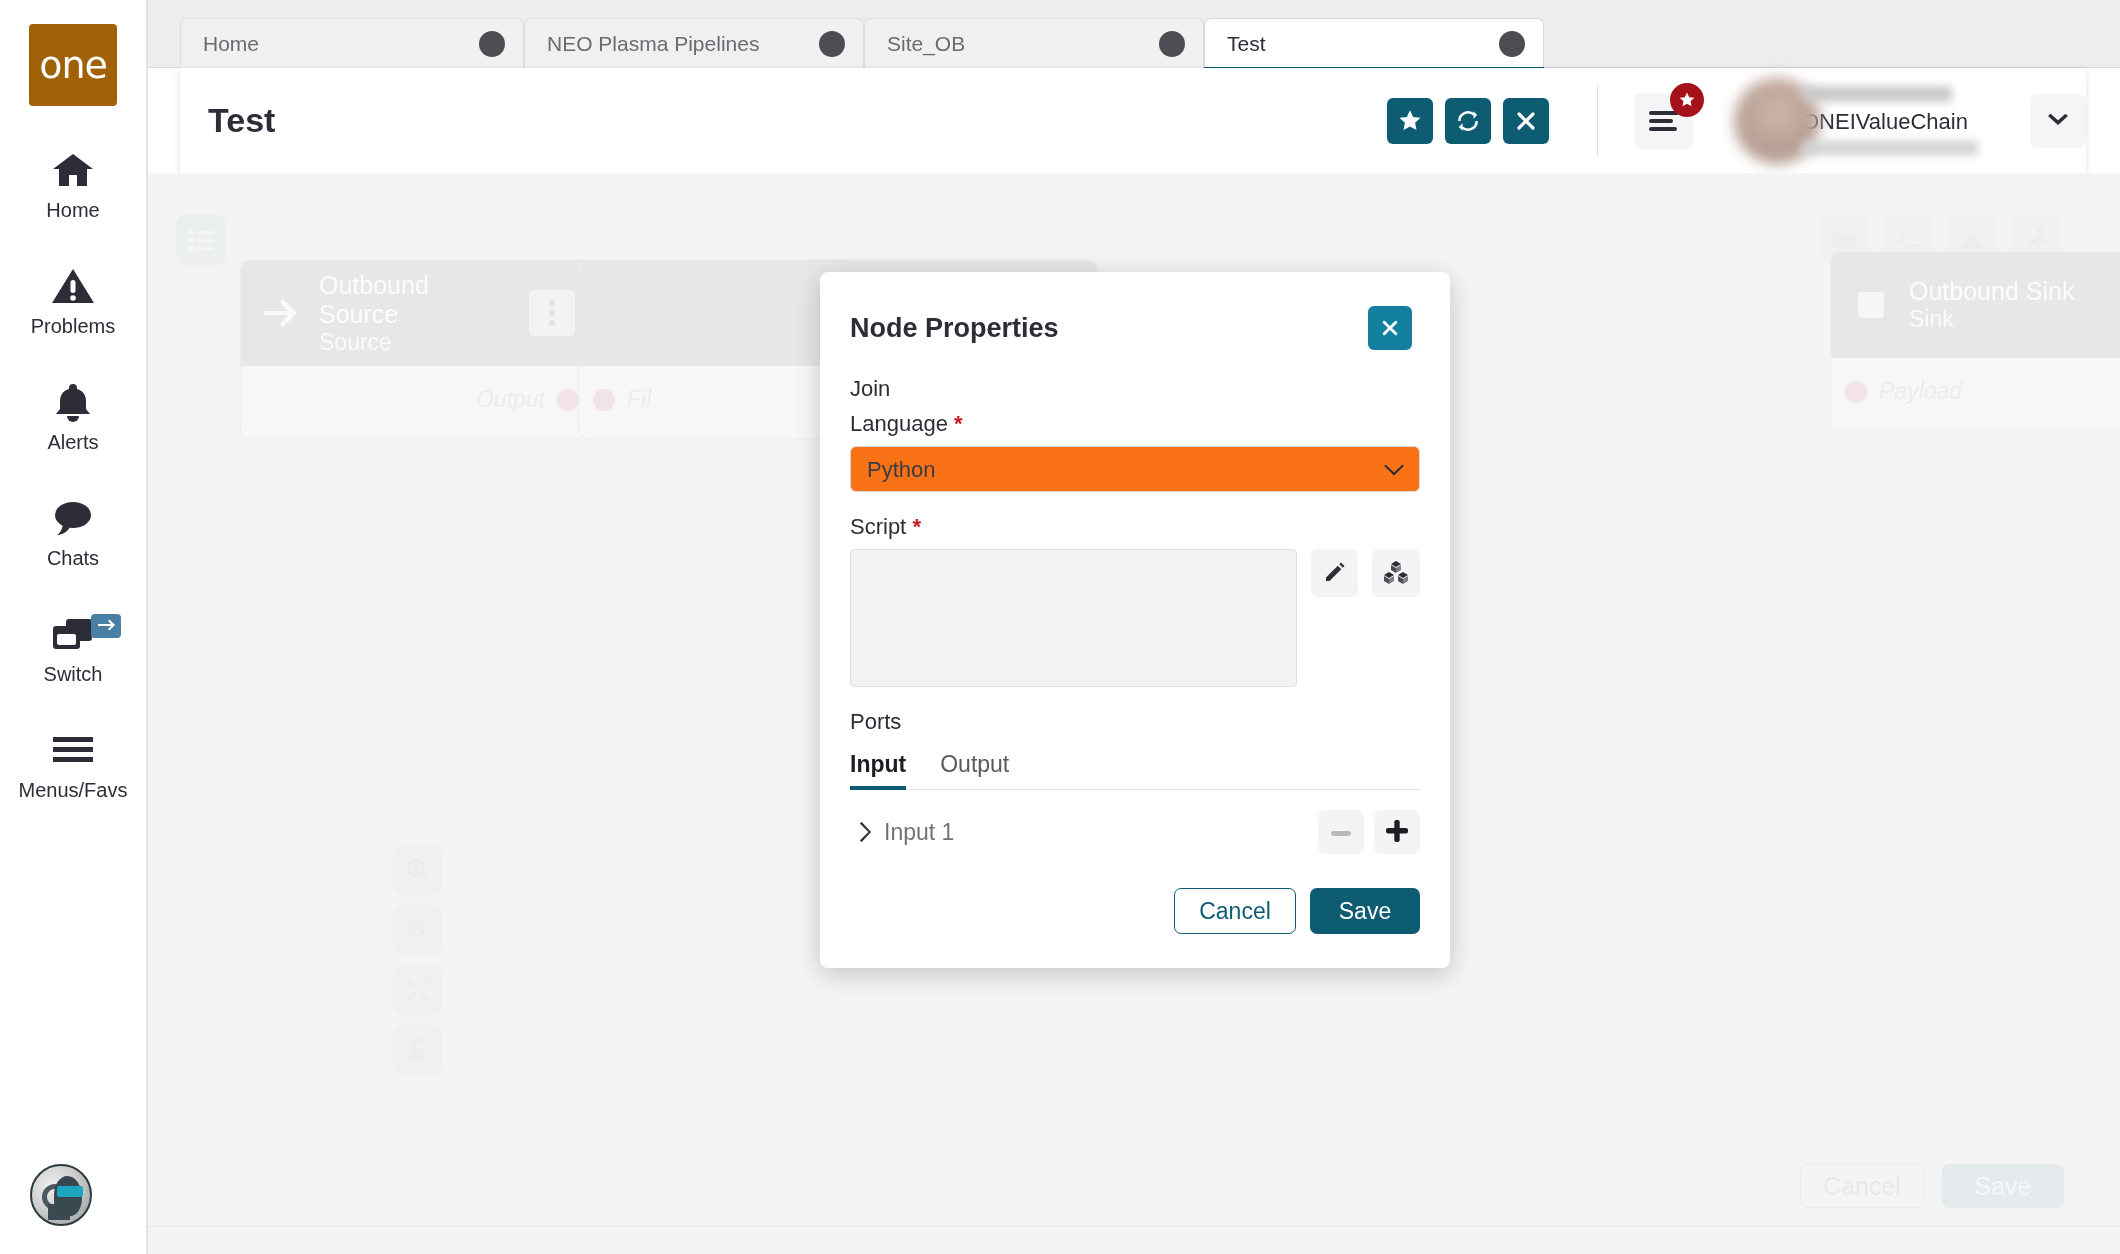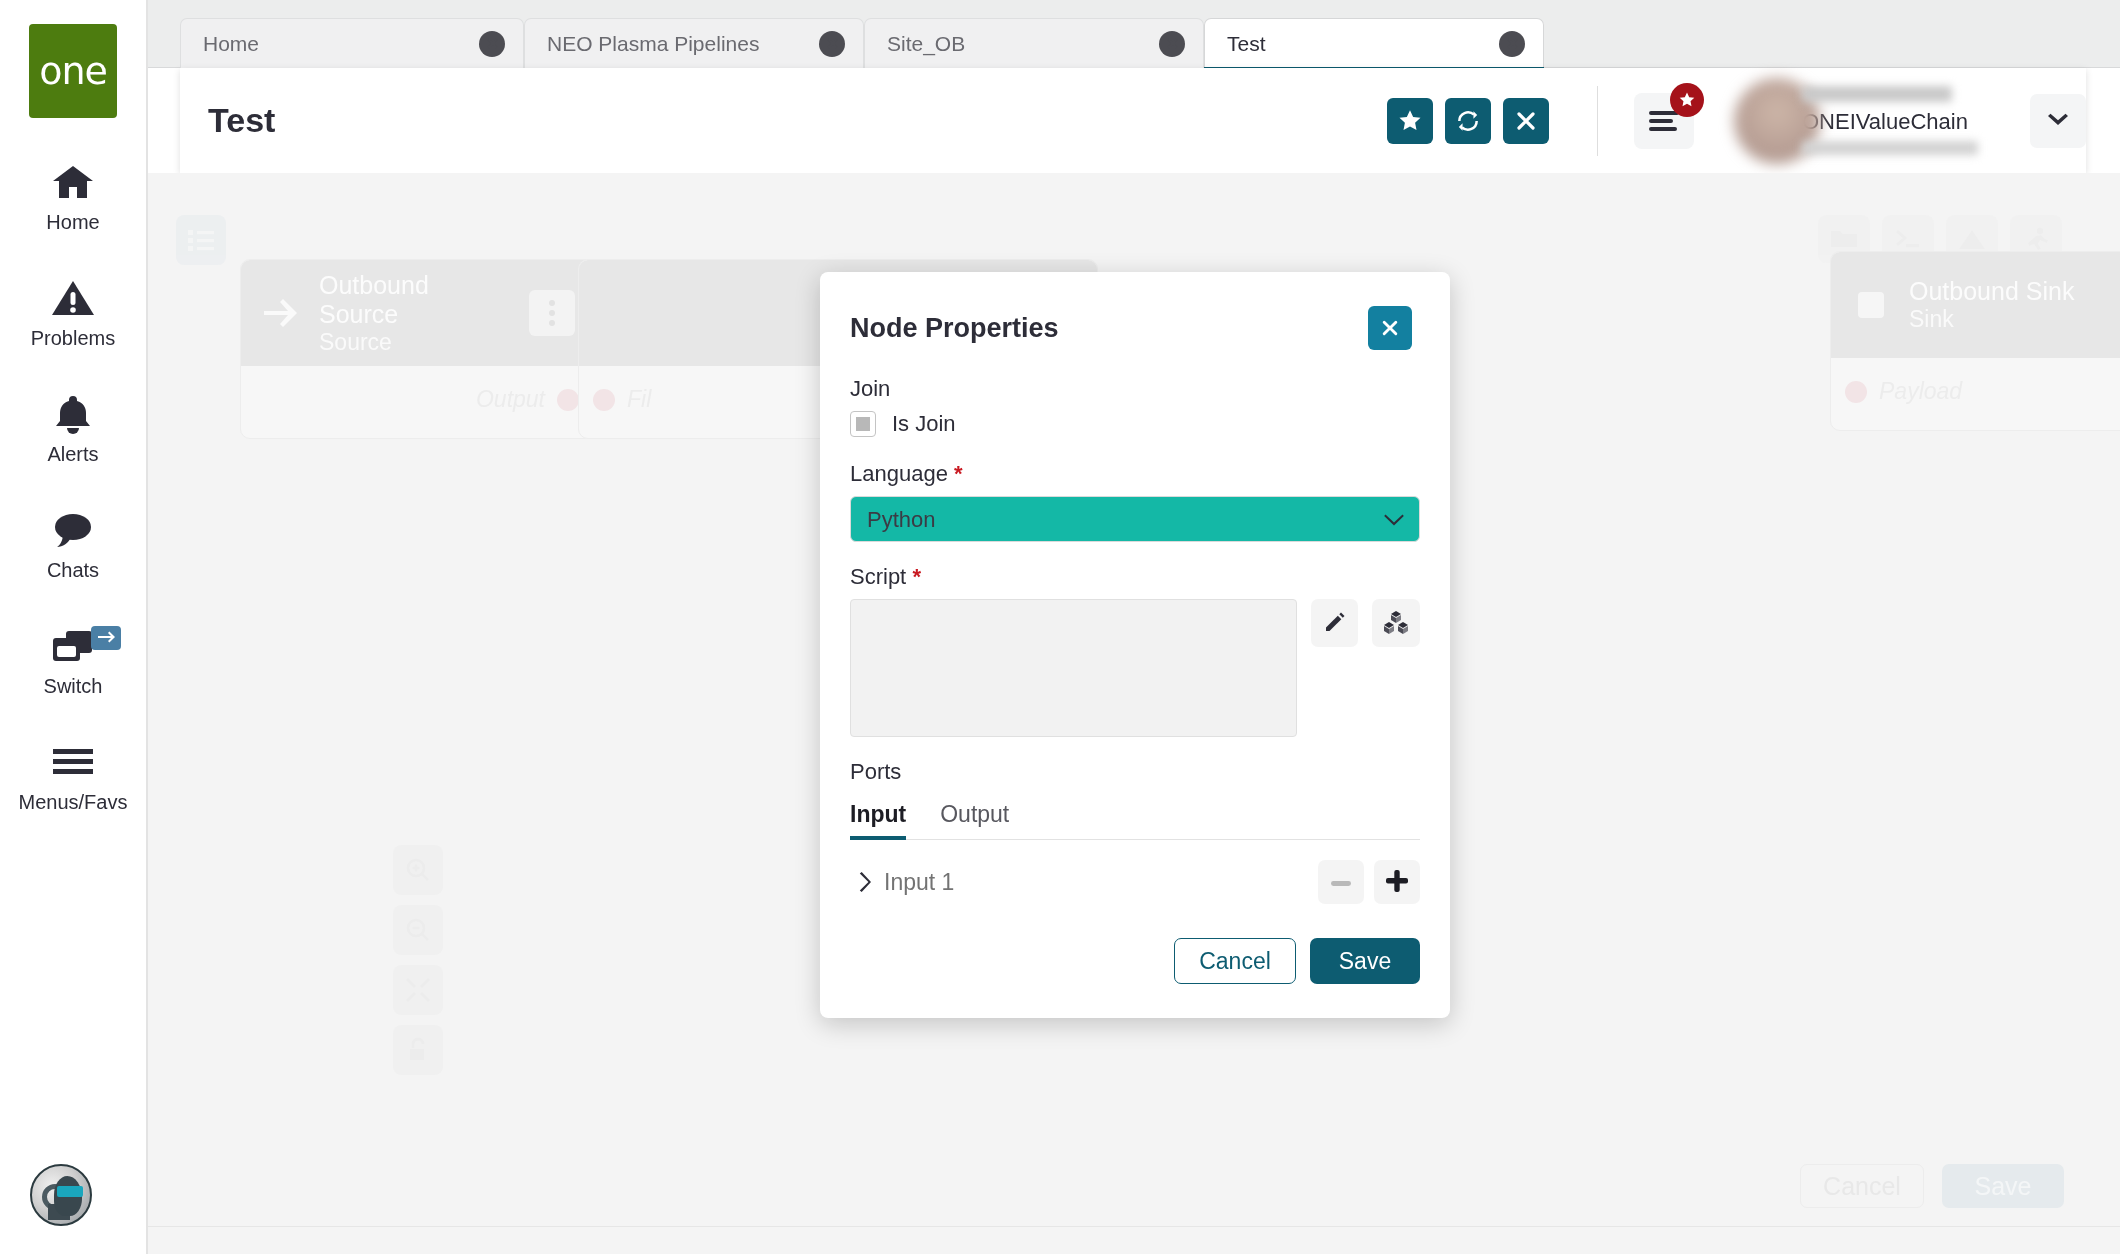--- a/index.html
+++ b/index.html
@@ -11,21 +11,21 @@
   }
   .app { position: relative; width: 2120px; height: 1254px; background:#fff; }
 
   
   .rail {
     position: absolute; left: 0; top: 0; width: 148px; height: 1254px;
     background: #ffffff; border-right: 2px solid #e3e3e3;
     display: flex; flex-direction: column; align-items: center;
   }
   .logo {
-    width: 88px; height: 94px; margin-top: 24px; background: #4d7c0f;
+    width: 88px; height: 82px; margin-top: 24px; background: #a16207;
     border-radius: 4px; display: flex; align-items: center; justify-content: center;
   }
   .logo-text {
     color: #fff; font-size: 38px; letter-spacing: -1px; font-weight: 400;
     font-family: "DejaVu Sans", sans-serif;
   }
   .rail-item {
     width: 148px; margin-top: 42px; display: flex; flex-direction: column;
     align-items: center; position: relative; cursor: pointer;
   }
@@ -192,21 +192,21 @@
   .fgroup { margin-bottom: 22px; }
   .check-row { display:flex; align-items:center; gap: 16px; margin-bottom: 24px; }
   .checkbox {
     width: 26px; height: 26px; border:1px solid #c4c4c4; border-radius:4px; background:#fff;
     display:flex; align-items:center; justify-content:center; cursor:pointer; flex:none;
   }
   .checkbox .inner { width: 14px; height:14px; background:#b8b8b8; }
   .check-label { font-size: 22px; color:#2d2d38; }
   .selwrap { position:relative; }
   .fselect {
-    width:100%; height: 46px; background:#14b8a6; border:1px solid #dadada; border-radius:6px;
+    width:100%; height: 46px; background:#f97316; border:1px solid #dadada; border-radius:6px;
     padding: 0 42px 0 16px; font-size: 22px; color:#3b3b44; appearance:none;
     font-family:"Liberation Sans", sans-serif; cursor:pointer;
   }
   .sel-caret { position:absolute; right: 16px; top: 16px; pointer-events:none; }
   .script-row { display:flex; gap: 14px; align-items:flex-start; }
   .script-area {
     width: 450px; height: 138px; background:#f2f2f2; border:1px solid #e0e0e0; border-radius:4px;
     resize:none; font-size:20px; padding:10px 14px; font-family:"Liberation Sans", sans-serif; color:#3b3b44;
   }
   .icon-btn {
@@ -552,26 +552,20 @@
         <svg width="20" height="20" viewBox="0 0 24 24">
             <path stroke="#fff" stroke-width="3.4" stroke-linecap="round" d="M5 5l14 14M19 5L5 19"></path>
           </svg>
       </button>
     </div>
 
     <div class="modal-body">
 
 
       <label class="flabel">Join</label>
-      <div class="check-row">
-        <span class="checkbox">
-          <i class="inner"></i>
-        </span>
-        <span class="check-label">Is Join</span>
-      </div>
 
       <div class="fgroup">
         <label class="flabel">
           <span>Language</span>
           <span class="req">*</span>
         </label>
         <div class="selwrap">
           <select class="fselect">
             <option>Python</option>
           </select>

